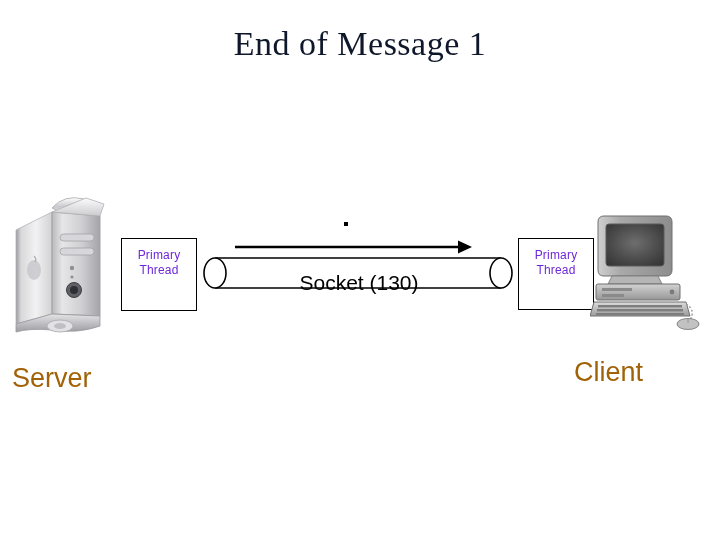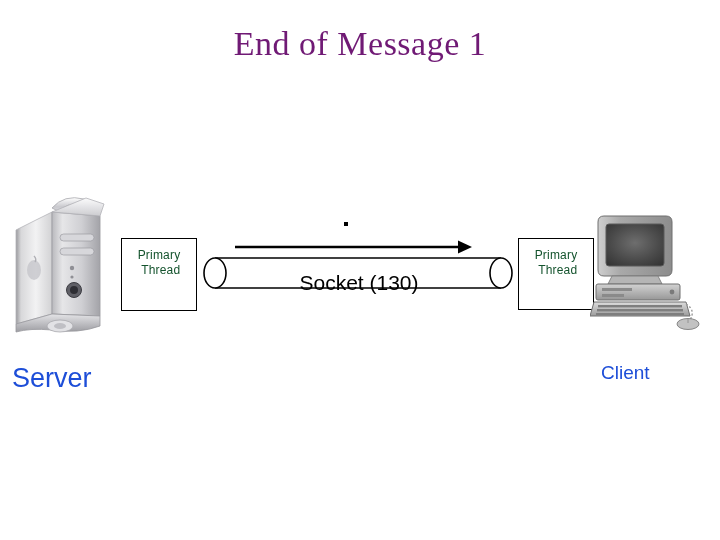--- a/index.html
+++ b/index.html
@@ -23,42 +23,42 @@
   
   .title {
     position: absolute;
     left: 0;
     top: 22px;
     width: 720px;
     text-align: center;
     font-family: "Liberation Serif", serif;
     font-size: 34px;
     line-height: 44px;
-    color: #701a75;
+    color: #0f172a;
     letter-spacing: 0.5px;
     white-space: nowrap;
   }
 
   
   .thread-box {
     position: absolute;
     box-sizing: border-box;
     border: 1px solid #000000;
     background: #ffffff;
     display: flex;
     align-items: flex-start;
     justify-content: center;
     padding-top: 9px;
   }
   .thread-box .thread-label {
     font-family: "Liberation Sans", sans-serif;
     font-size: 12px;
     line-height: 15px;
-    color: #14532d;
-    text-align: right;
+    color: #6d28d9;
+    text-align: center;
     white-space: pre-line;
     letter-spacing: 0.2px;
   }
   #thread-box-server { left: 121px; top: 238px; width: 76px; height: 73px; }
   #thread-box-client { left: 518px; top: 238px; width: 76px; height: 72px; }
 
   
   #socket-group {
     position: absolute;
     left: 203px;
@@ -100,25 +100,25 @@
     top: 222px;
     width: 4px;
     height: 4px;
     background: #000000;
   }
 
   
   .endpoint-label {
     position: absolute;
     font-family: "Liberation Sans", sans-serif;
-    color: #1d4ed8;
+    color: #a16207;
     white-space: nowrap;
   }
   #label-server { left: 12px; top: 362px; font-size: 27px; line-height: 33px; }
-  #label-client { left: 601px; top: 356px; font-size: 19px; line-height: 33px; text-align: center; }
+  #label-client { left: 574px; top: 356px; font-size: 27px; line-height: 33px; text-align: center; }
 
   
   #server-tower {
     position: absolute;
     left: 8px;
     top: 192px;
     width: 112px;
     height: 146px;
   }
 

